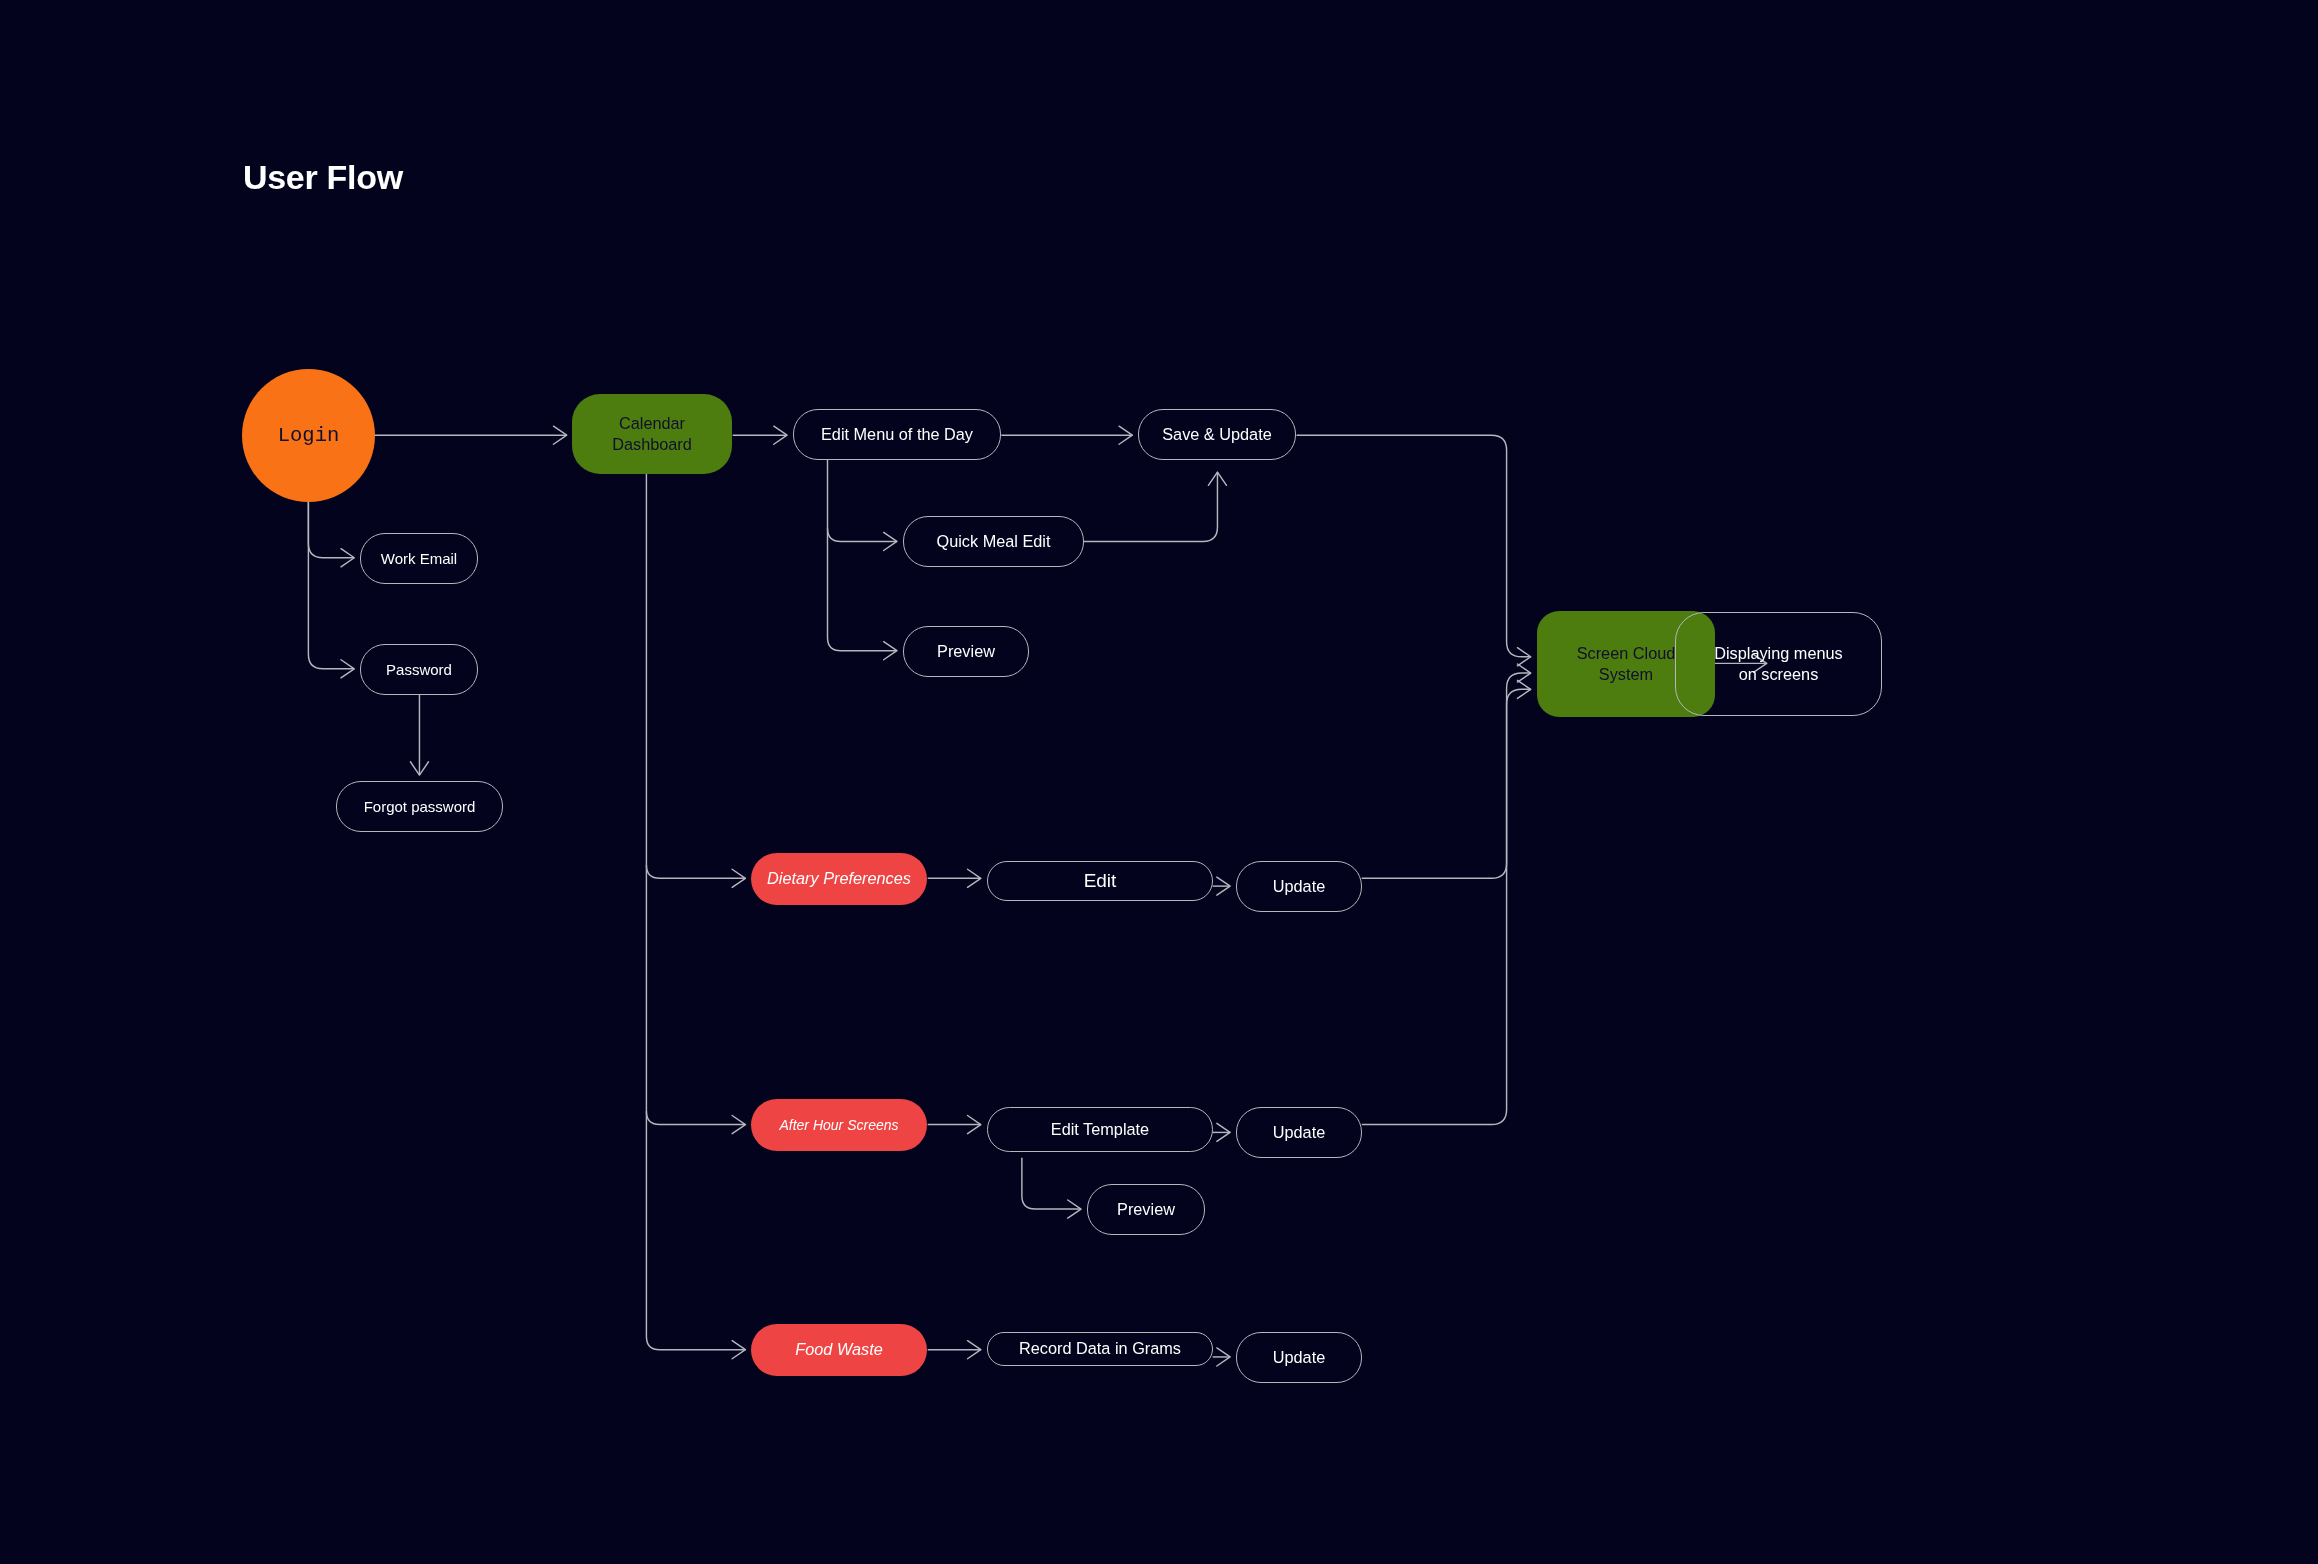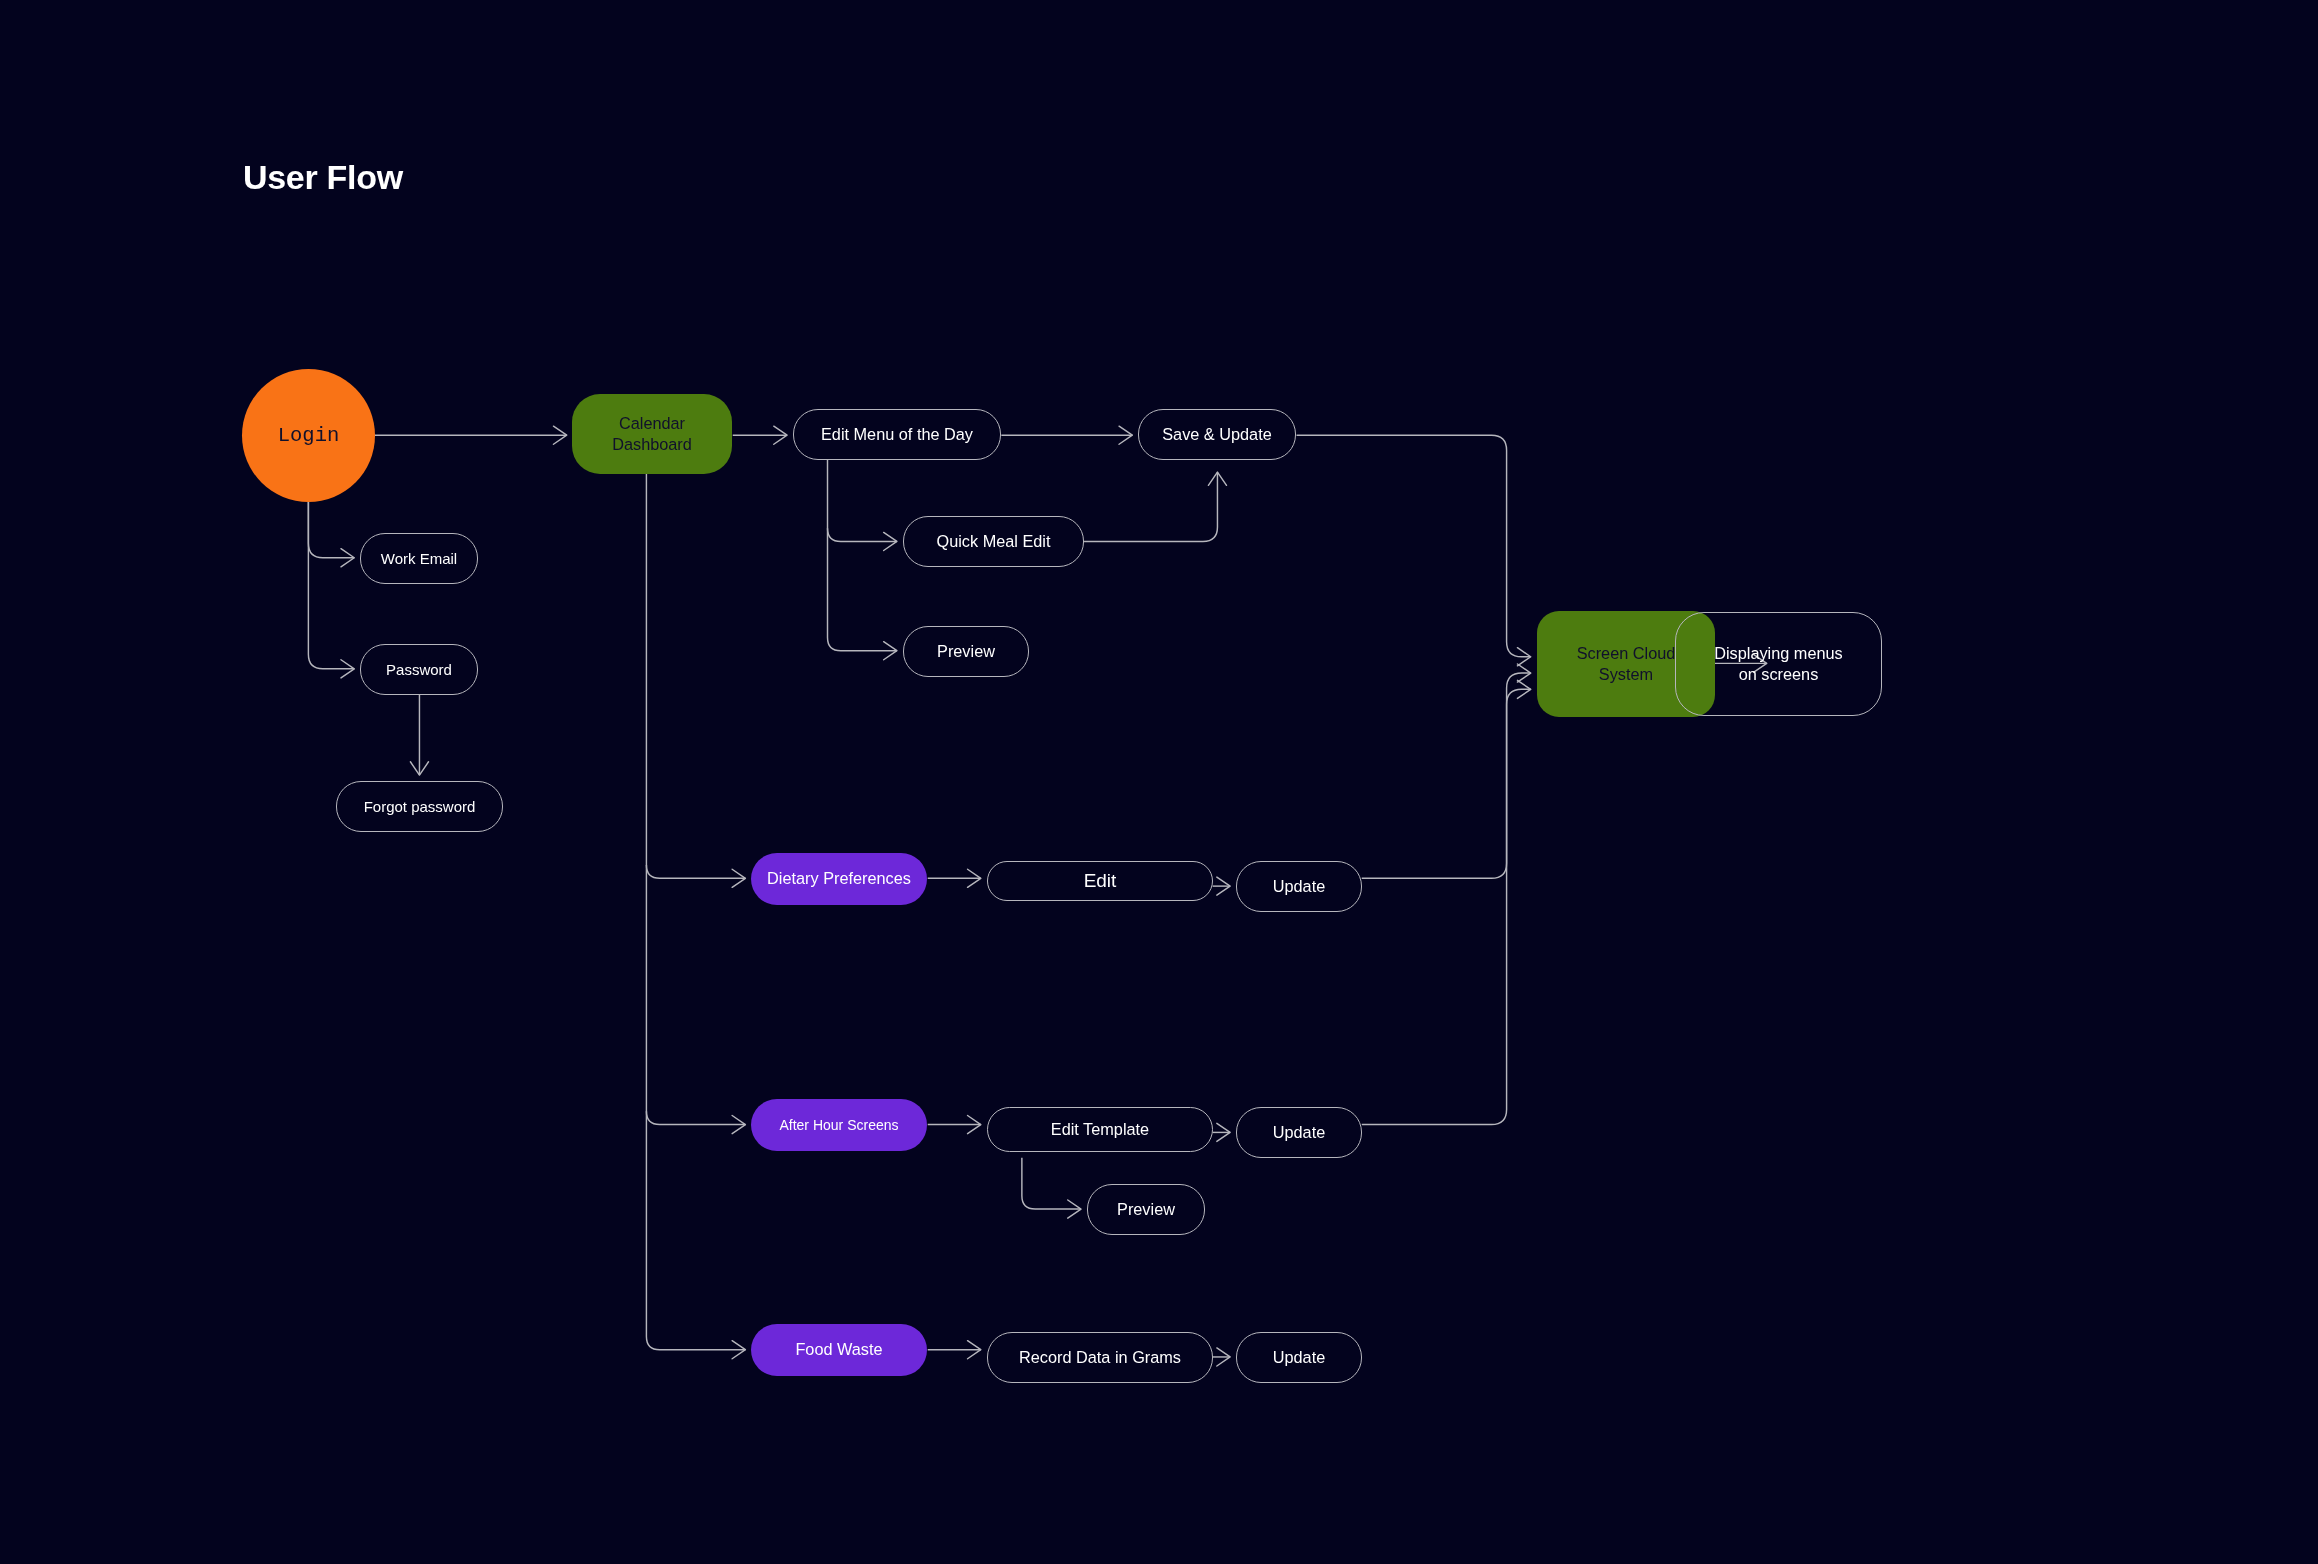--- a/index.html
+++ b/index.html
@@ -60,23 +60,24 @@
     border: 1.4px solid #b6b6bd;
     color: #ffffff;
   }
   .node-white {
     background: #4d7c0f;
     border: none;
     color: #10102c;
     text-align: center;
   }
   .node-slate {
-    background: #6d28d9;
+    background: #ef4444;
     border: none;
     color: #ffffff;
+    font-style: italic;
   }
   .node-circle {
     background: #f97316;
     border: none;
     color: #10102c;
     border-radius: 50%;
     font-family: Liberation Mono, monospace;
   }
 </style>
 </head>
@@ -261,21 +262,21 @@
     </div>
   <div class="node node-outline" style="left: 1236px; top: 1107px; width: 126px; height: 51px; border-radius: 25px; font-size: 16.3px;">
       <span>Update</span>
     </div>
   <div class="node node-outline" style="left: 1087px; top: 1184px; width: 118px; height: 51px; border-radius: 25px; font-size: 16.3px;">
       <span>Preview</span>
     </div>
   <div class="node node-slate" style="left: 751px; top: 1324px; width: 176px; height: 52px; border-radius: 26px; font-size: 16.3px;">
       <span>Food Waste</span>
     </div>
-  <div class="node node-outline" style="left: 987px; top: 1332px; width: 226px; height: 51px; border-radius: 25px; font-size: 16.3px;">
+  <div class="node node-outline" style="left: 987px; top: 1332px; width: 226px; height: 34px; border-radius: 25px; font-size: 16.3px;">
       <span>Record Data in Grams</span>
     </div>
   <div class="node node-outline" style="left: 1236px; top: 1332px; width: 126px; height: 51px; border-radius: 25px; font-size: 16.3px;">
       <span>Update</span>
     </div>
 
 </div>
 
 
 </body></html>

